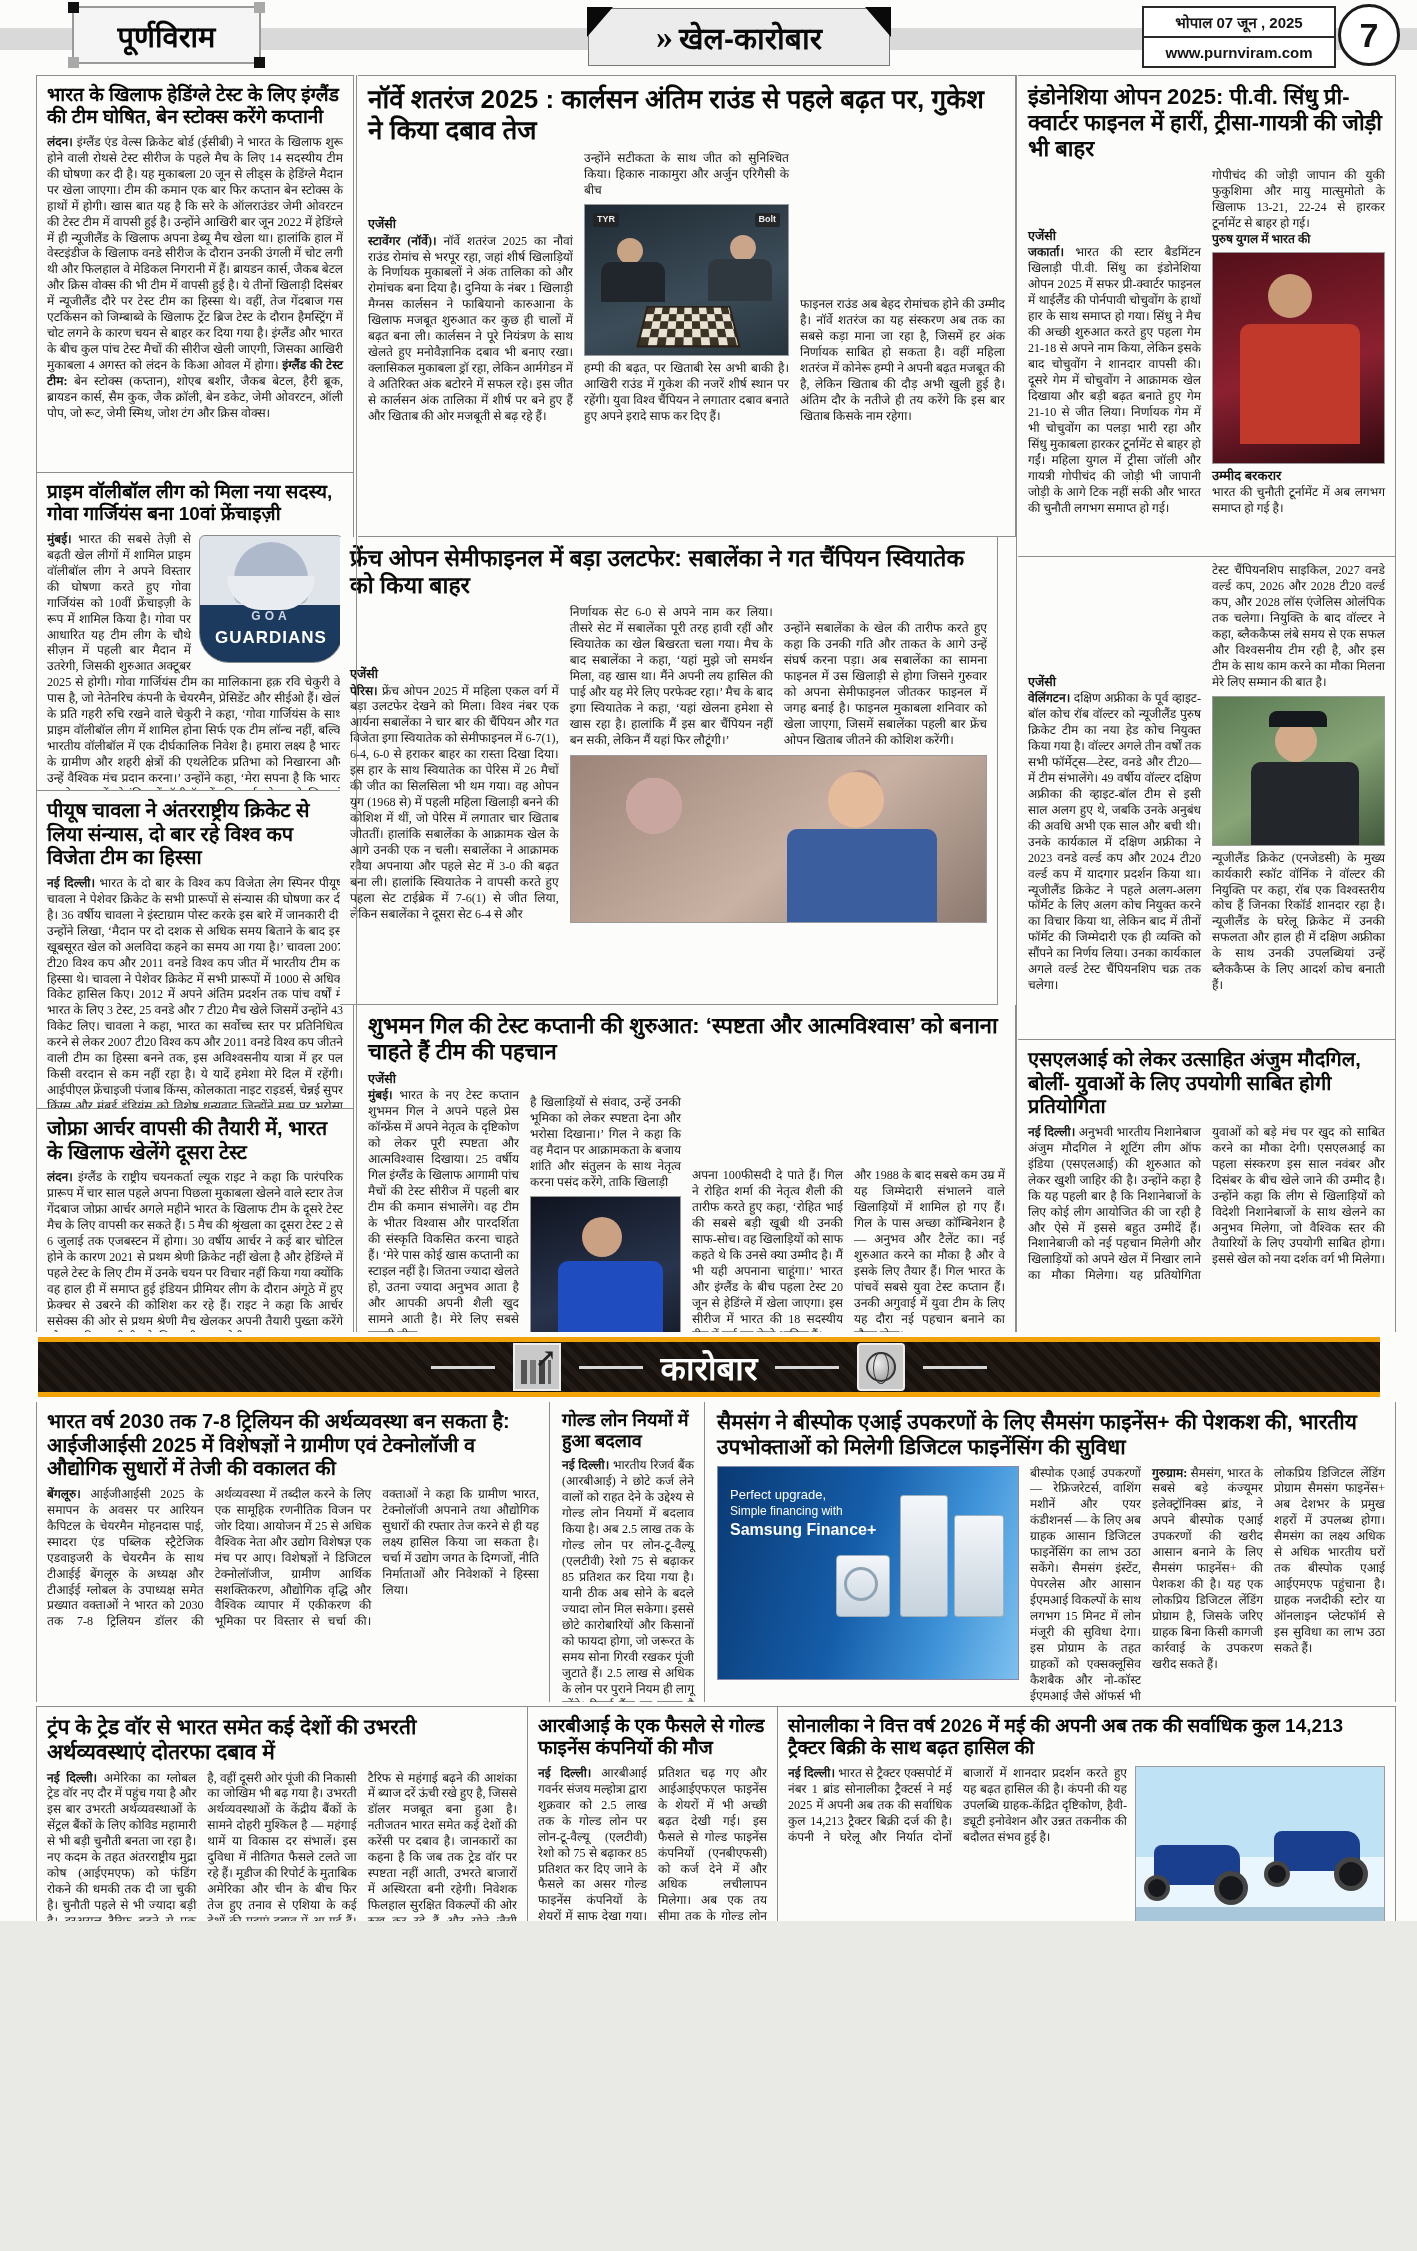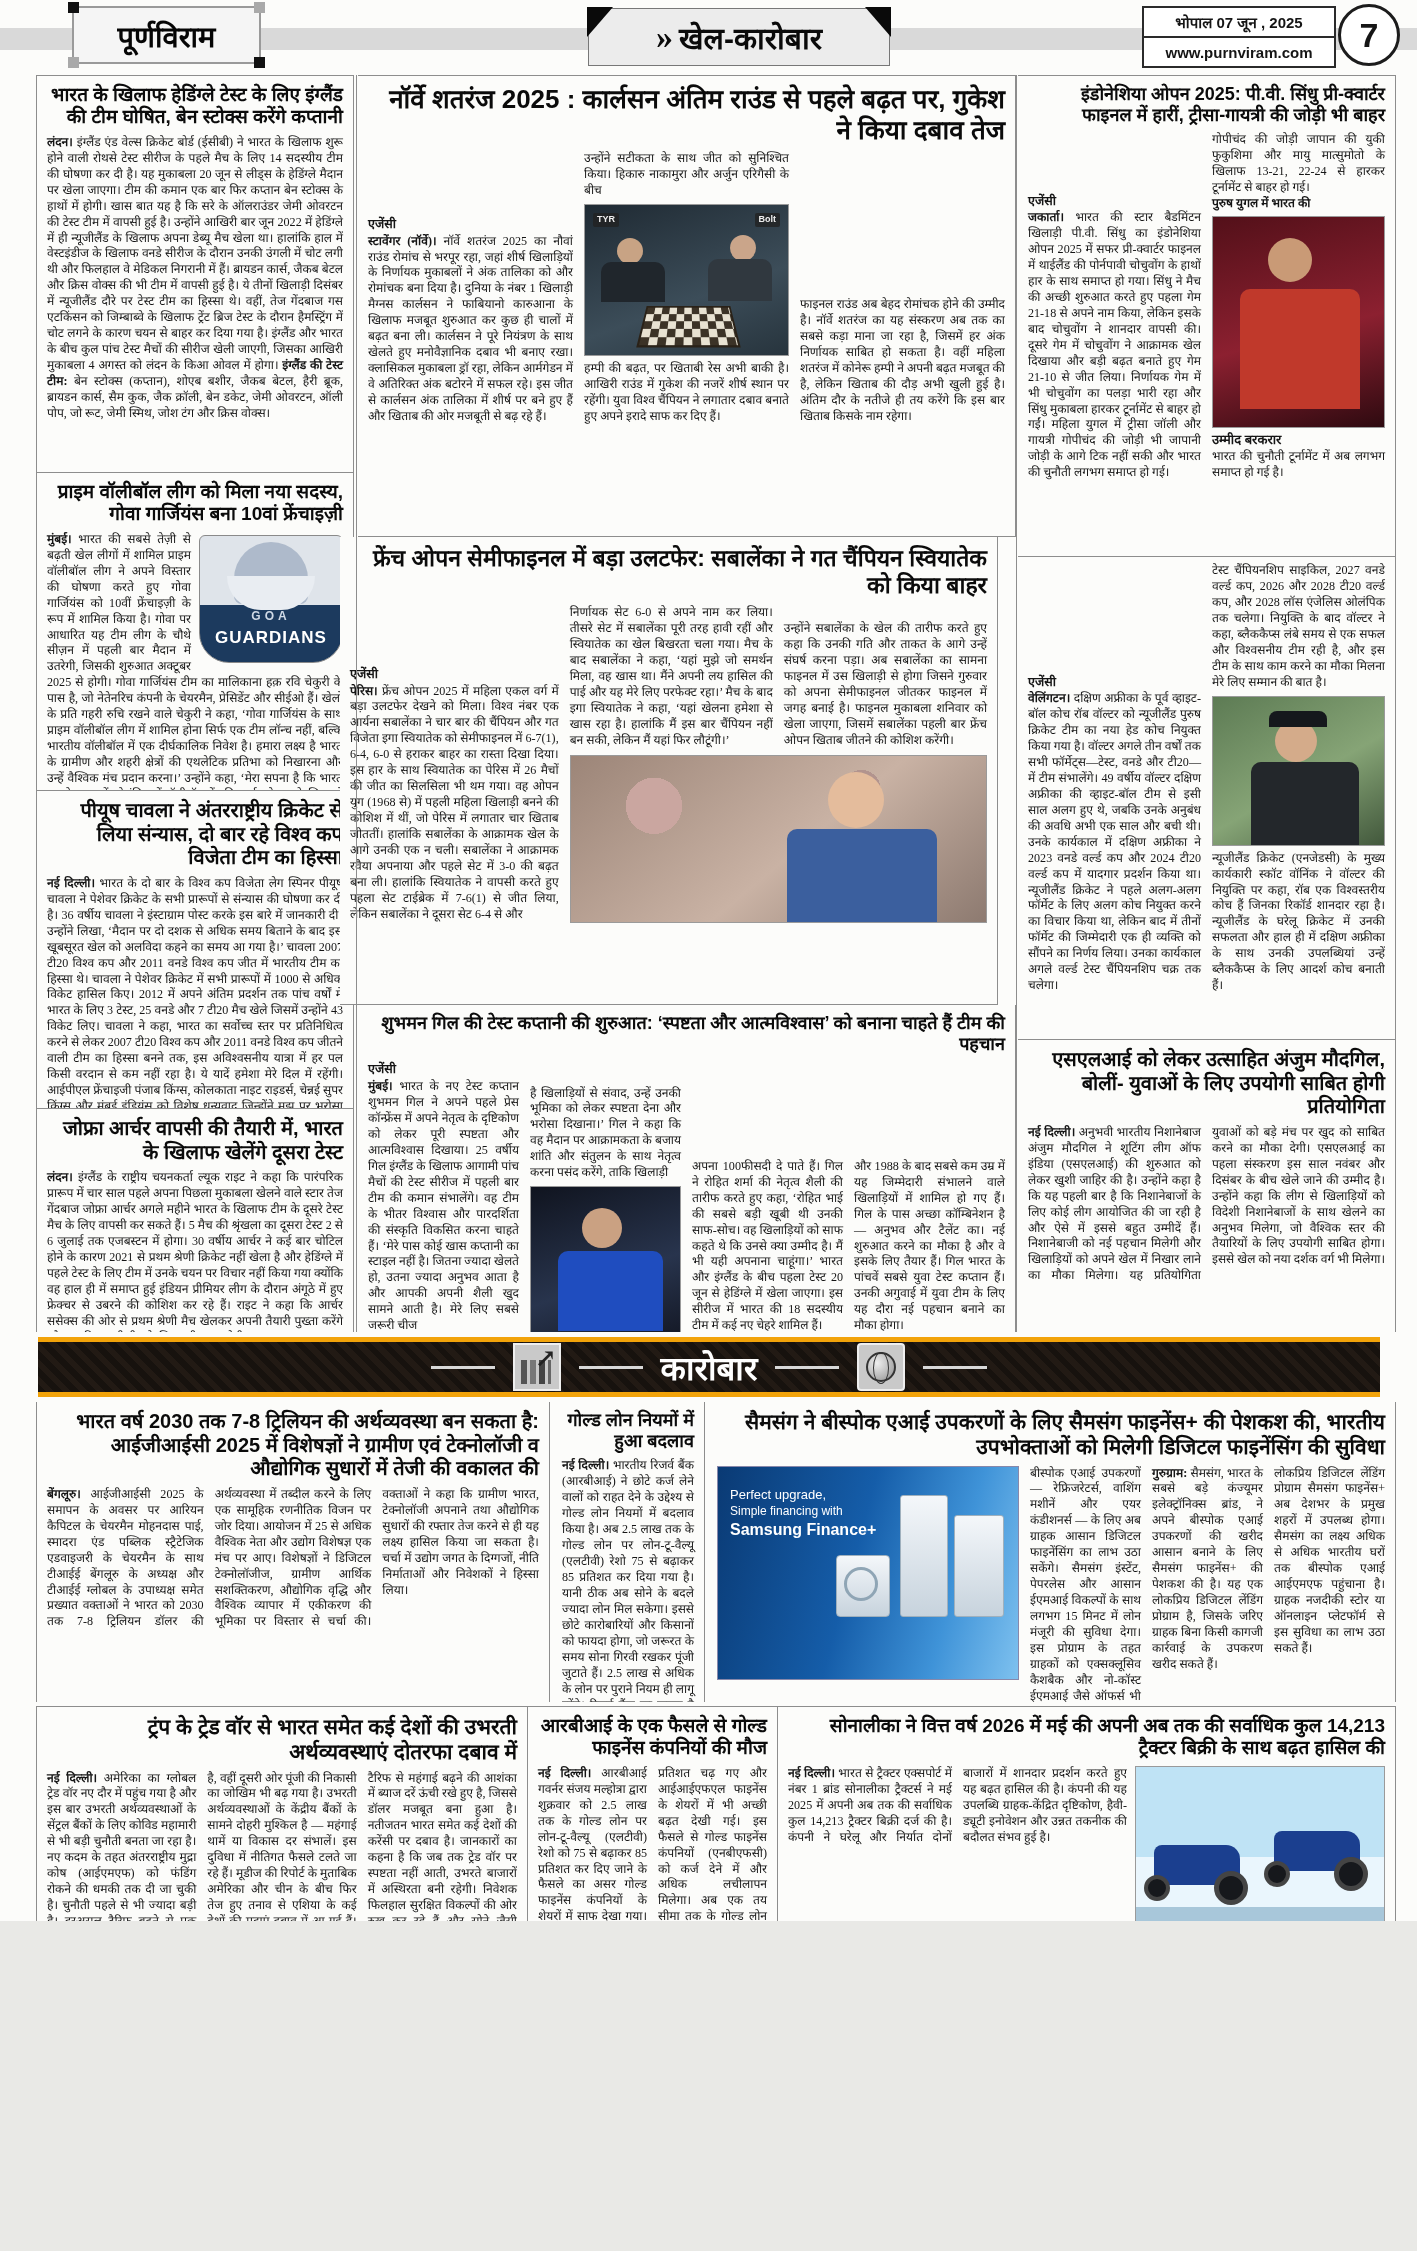--- a/index.html
+++ b/index.html
@@ -31,24 +31,24 @@
                 font-family:"Liberation Sans",sans-serif;font-weight:700;font-size:15px;}
   .page-circle{left:1338px;top:4px;width:56px;height:56px;border:3px solid #1c1c1c;border-radius:50%;
                background:#fff;display:flex;align-items:center;justify-content:center;
                font-family:"Liberation Sans",sans-serif;font-weight:700;font-size:34px;}
   
   .art{overflow:hidden;box-sizing:border-box;padding:6px 10px;background:#fcfcfa;}
   .b-r{border-right:1px solid #8d8d8d;}
   .b-l{border-left:1px solid #8d8d8d;}
   .b-b{border-bottom:1px solid #8d8d8d;}
   .b-t{border-top:1px solid #8d8d8d;}
-  .hl{font-family:"Liberation Sans","DejaVu Sans",sans-serif;font-weight:700;text-align:right;
+  .hl{font-family:"Liberation Sans","DejaVu Sans",sans-serif;font-weight:700;text-align:left;
       color:#0b0b0b;line-height:1.18;margin:2px 0 6px;}
   .h18{font-size:18px}.h19{font-size:19px}.h20{font-size:20px}.h21{font-size:21px}
-  .h22{font-size:18px}.h23{font-size:23px}.h26{font-size:26px}
+  .h22{font-size:22px}.h23{font-size:23px}.h26{font-size:26px}
   .byline{font-weight:700;font-size:12.5px;margin:0 0 1px;}
   .body{font-size:12.1px;line-height:1.32;text-align:justify;}
   .body b{font-weight:700;}
   .cols{display:flex;gap:11px;align-items:flex-end;}
   .col{flex:1;min-width:0;}
   .cc2{column-count:2;column-gap:11px;}
   .cc3{column-count:3;column-gap:11px;}
   
   .ph{position:relative;overflow:hidden;border:1px solid #9a9a9a;box-sizing:border-box;}
   .fig-head{position:absolute;border-radius:50%;}

